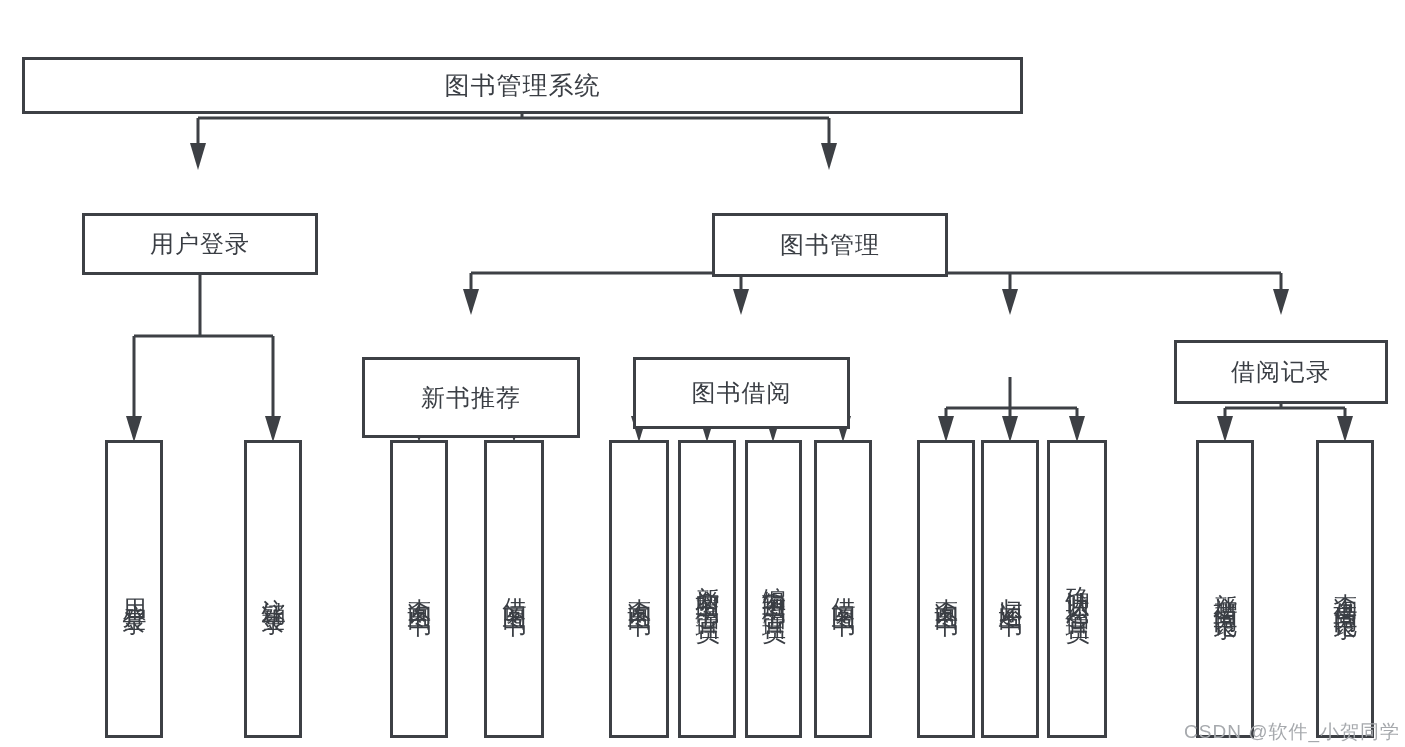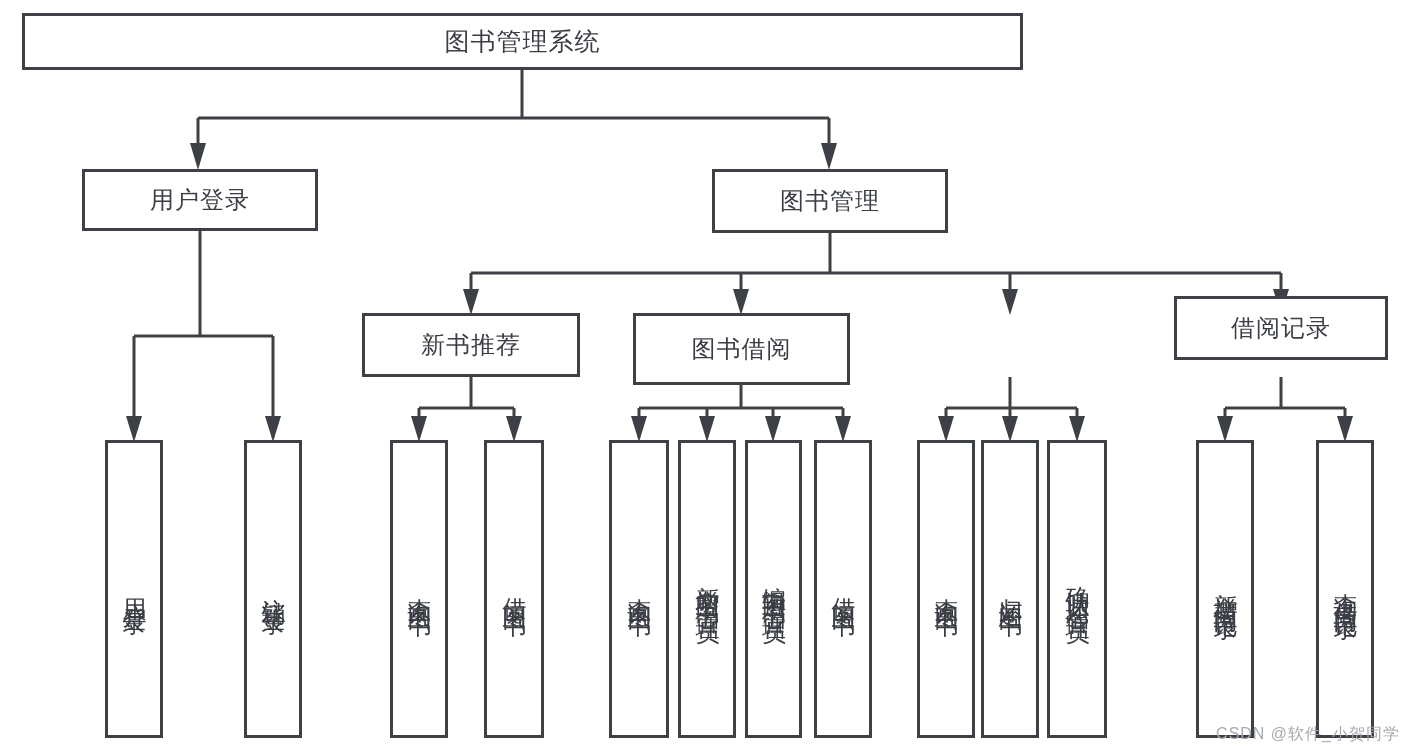--- a/index.html
+++ b/index.html
@@ -6,29 +6,29 @@
   .canvas{
     position:relative;width:1405px;height:747px;background:#fff;overflow:hidden;
     font-family:"Liberation Sans","DejaVu Sans",sans-serif;
   }
   .connector-layer{position:absolute;left:0;top:0;pointer-events:none;}
   .box{
     position:absolute;box-sizing:border-box;background:#fff;
     border:3px solid #3d4045;color:#3a3e44;
     display:flex;align-items:center;justify-content:center;
   }
-  .h{font-size:24px;letter-spacing:1px;white-space:nowrap;}
+  .h{font-size:24px;letter-spacing:1px;white-space:nowrap;margin-top:44px;}
   .root{font-size:25px;}
   .v{
     writing-mode:vertical-rl;text-orientation:mixed;
     font-size:24px;letter-spacing:5px;line-height:1.2;
   }
   .watermark{
     position:absolute;right:5px;bottom:2px;
-    font-size:16px;color:#a6a9ad;letter-spacing:1px;white-space:nowrap;
+    font-size:19px;color:#a6a9ad;letter-spacing:1px;white-space:nowrap;
   }
 </style>
 </head>
 <body>
 
 <div class="canvas">
 
   <svg class="connector-layer" width="1405" height="747" viewBox="0 0 1405 747">
     <g stroke="#3d4045" stroke-width="3" fill="none">
       <path d="M522 68 V118 M198 118 H829 M198 118 V145 M829 118 V145"></path>
@@ -60,21 +60,21 @@
       <polygon points="1217,416 1233,416 1225,442"></polygon>
       <polygon points="1337,416 1353,416 1345,442"></polygon>
     </g>
   </svg>
 
   <div class="box h root" style="left:22px;top:13px;width:1001px;height:57px">图书管理系统</div>
 
   <div class="box h" style="left:82px;top:169px;width:236px;height:62px">用户登录</div>
   <div class="box h" style="left:712px;top:169px;width:236px;height:64px">图书管理</div>
 
-  <div class="box h" style="left:362px;top:313px;width:218px;height:64px">新书推荐</div>
+  <div class="box h" style="left:362px;top:313px;width:218px;height:81px">新书推荐</div>
   <div class="box h" style="left:633px;top:313px;width:217px;height:72px">图书借阅</div>
   <div class="box h" style="left:1174px;top:296px;width:214px;height:64px">借阅记录</div>
 
   <div class="box v" style="left:105px;top:440px;width:58px;height:298px">用户登录</div>
   <div class="box v" style="left:244px;top:440px;width:58px;height:298px">注销登录</div>
 
   <div class="box v" style="left:390px;top:440px;width:58px;height:298px">查询图书</div>
   <div class="box v" style="left:484px;top:440px;width:60px;height:298px">借阅图书</div>
 
   <div class="box v" style="left:609px;top:440px;width:60px;height:298px">查询图书</div>

